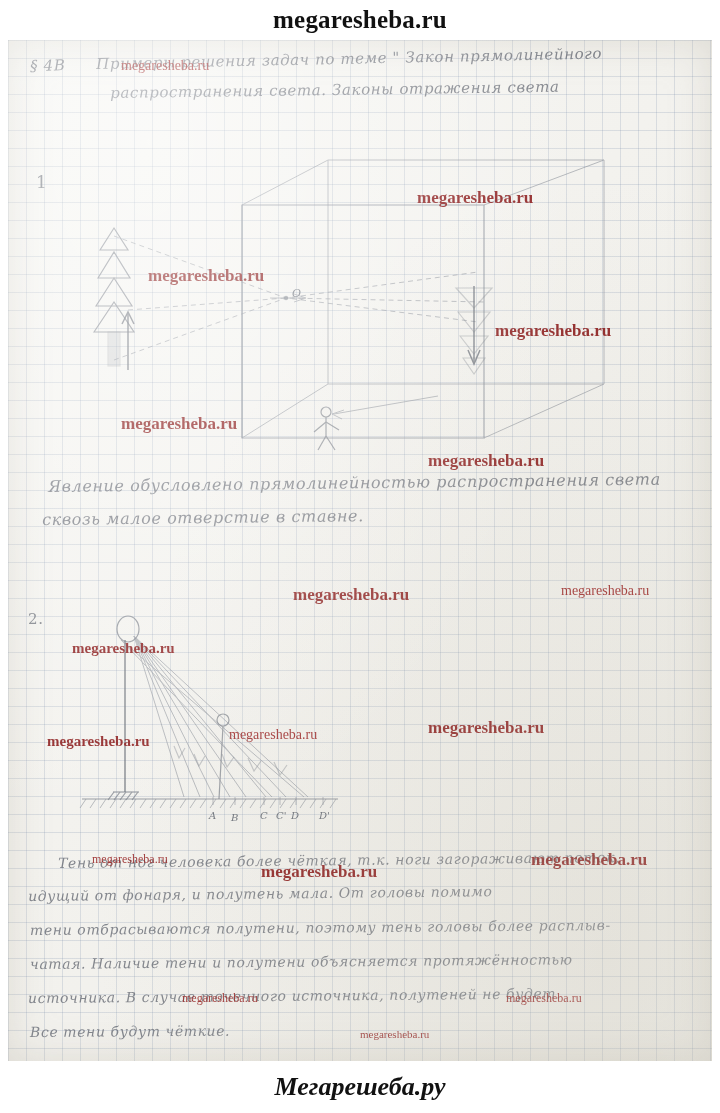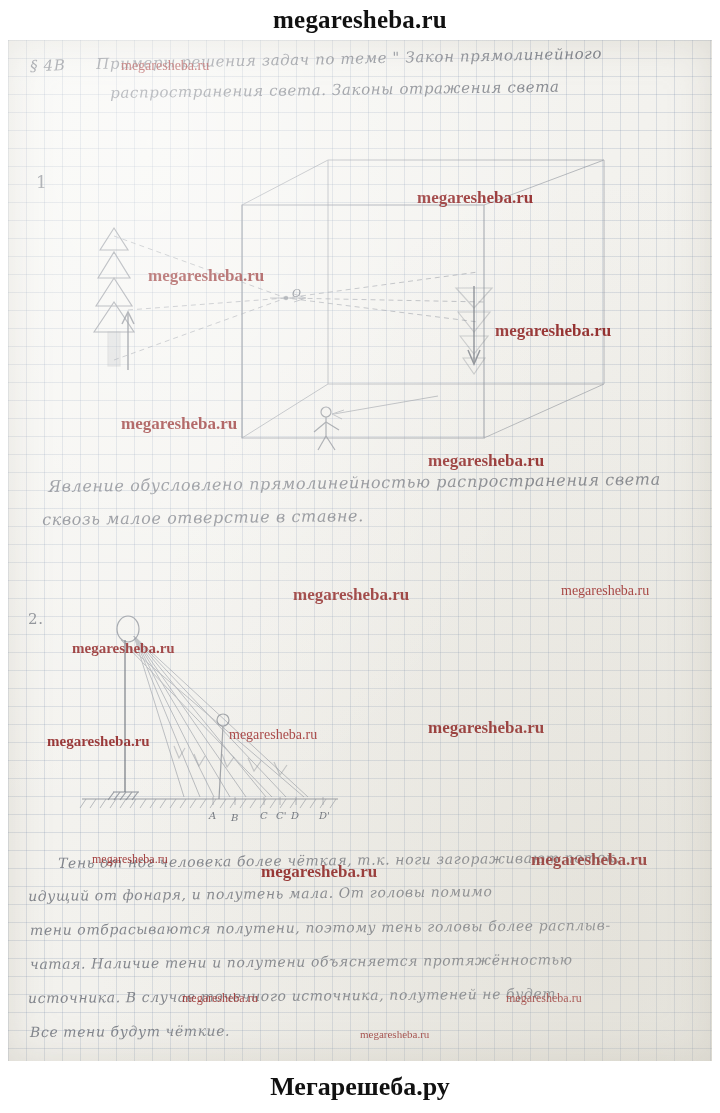--- a/index.html
+++ b/index.html
@@ -39,20 +39,21 @@
     width: 720px;
     height: 52px;
     display: flex;
     align-items: center;
     justify-content: center;
     font-family: "Liberation Serif", serif;
     font-size: 26px;
     font-weight: bold;
     color: #111111;
     background: #ffffff;
+    font-style: italic;
   }
 
   
   .page {
     position: absolute;
     left: 8px;
     top: 40px;
     width: 704px;
     height: 1021px;
     background:

